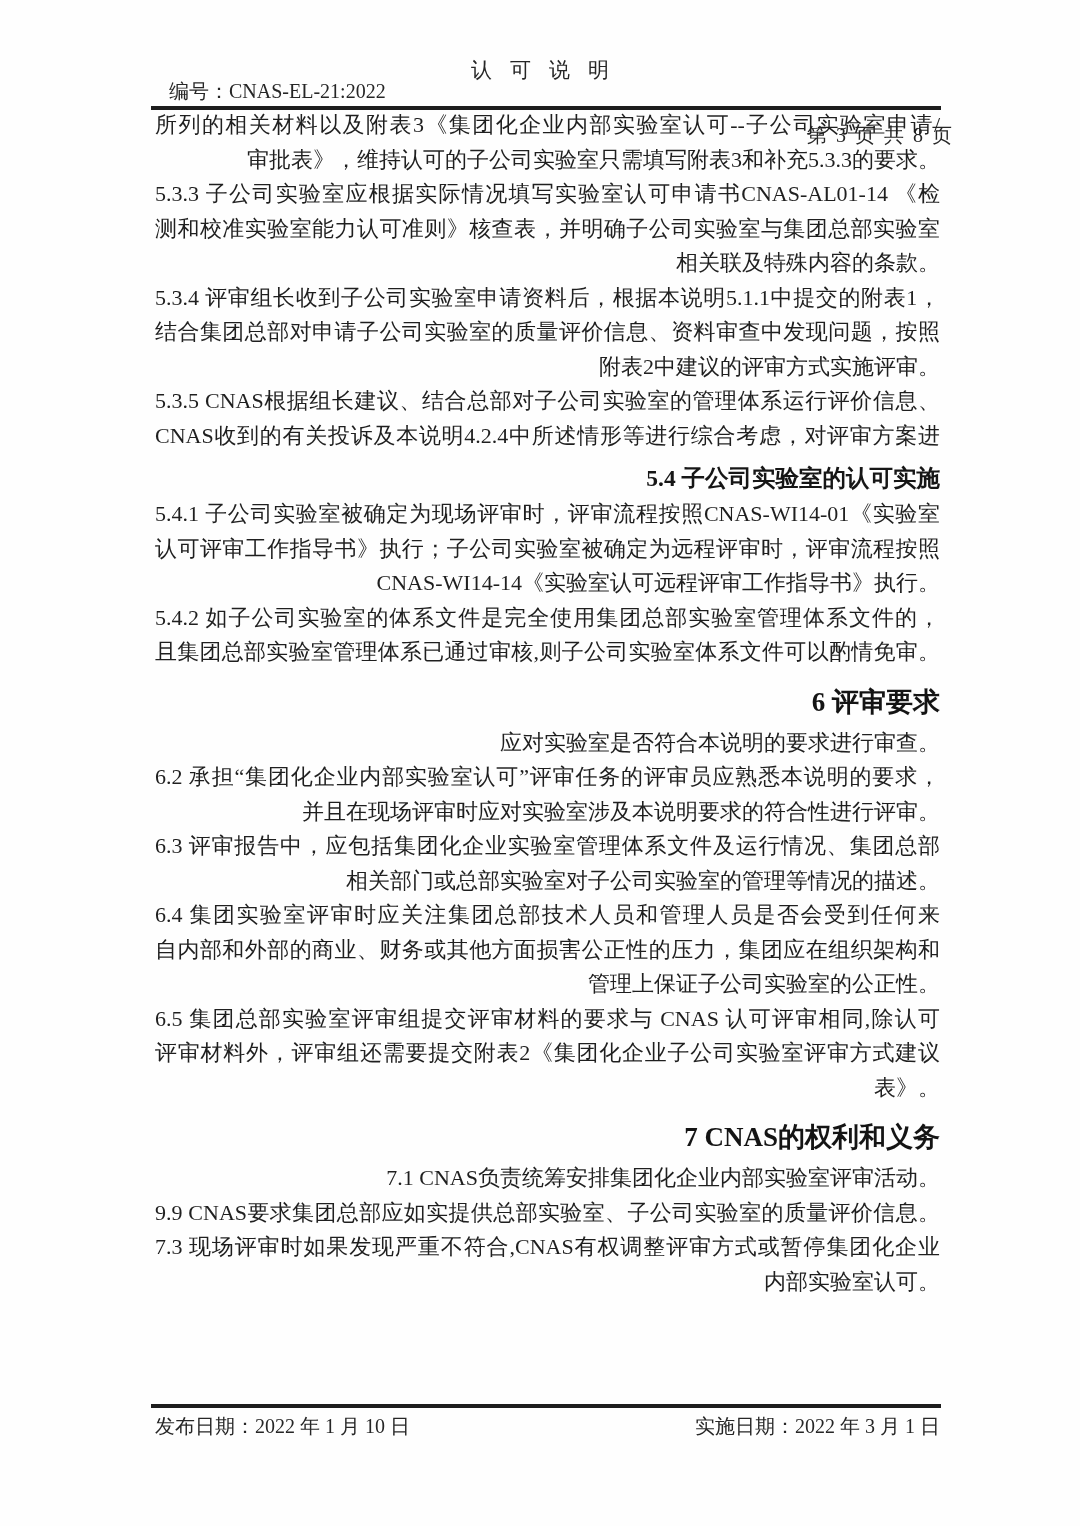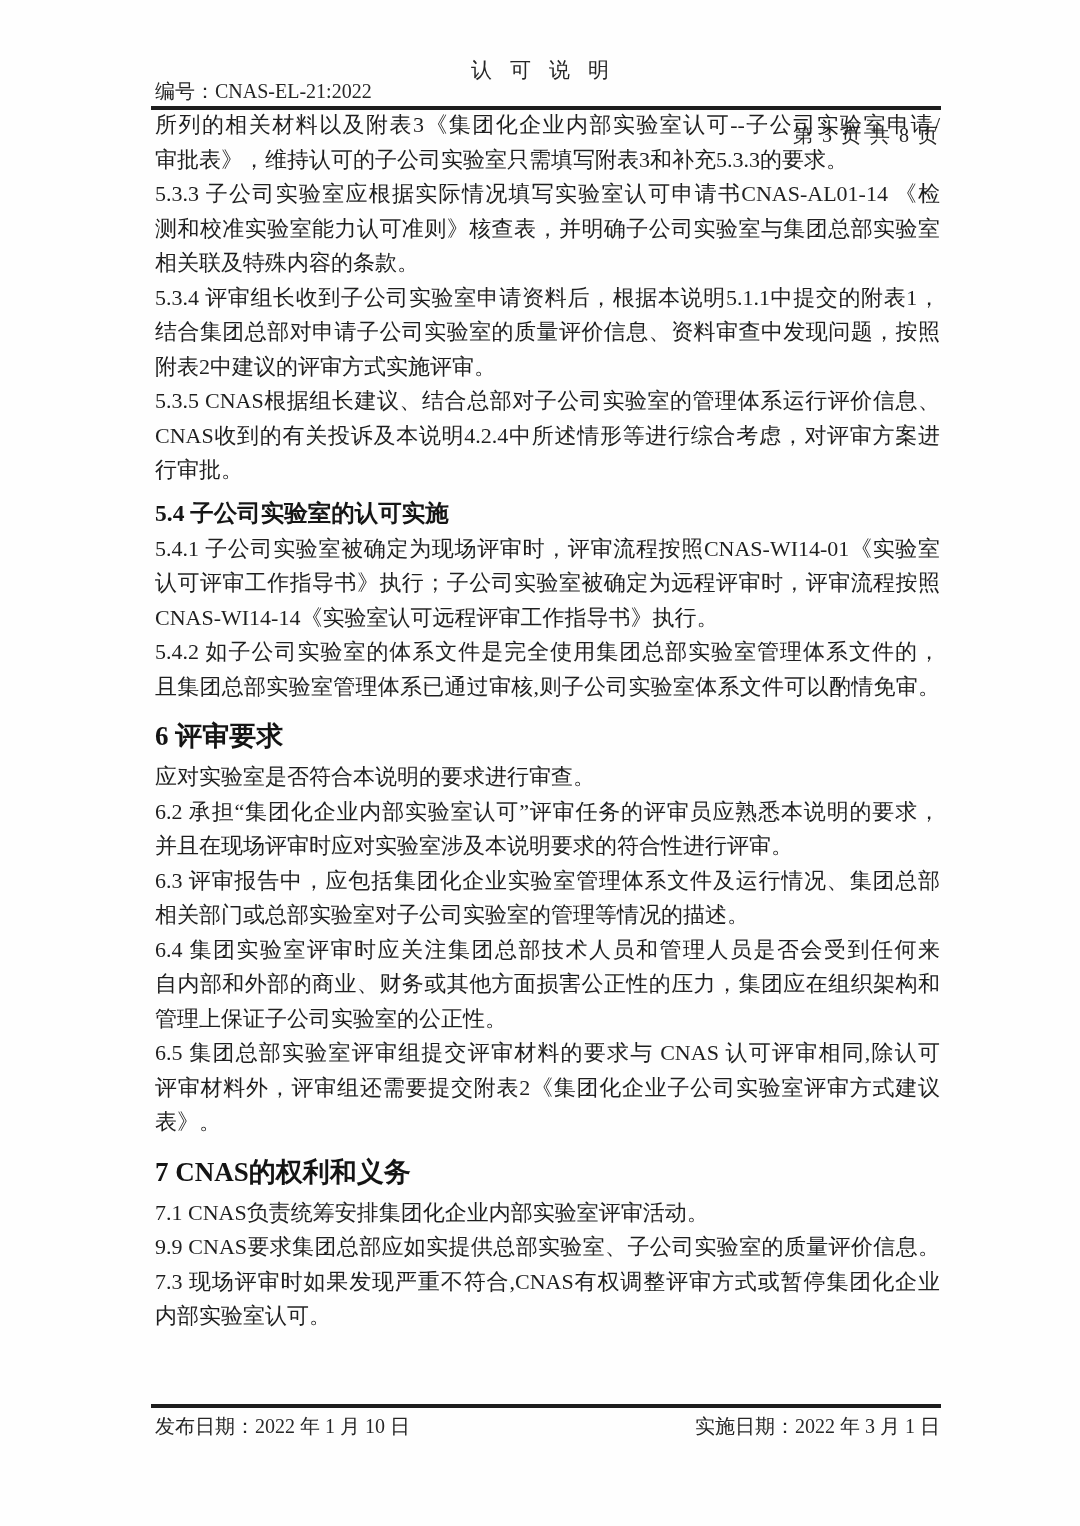--- a/index.html
+++ b/index.html
@@ -24,21 +24,21 @@
     text-align: center;
     font-size: 21px;
     letter-spacing: 18px;
     text-indent: 18px;
     color: #262626;
     white-space: nowrap;
   }
   .header-meta {
     position: absolute;
     top: 78px;
-    left: 155px;
+    left: 169px;
     width: 785px;
     display: flex;
     justify-content: space-between;
     font-size: 20px;
     color: #262626;
   }
   .page-info { letter-spacing: 2px; margin-top: 44px; }
   .rule {
     position: absolute;
     left: 151px;
@@ -51,21 +51,21 @@
   .doc-body {
     position: absolute;
     top: 108px;
     left: 155px;
     width: 785px;
   }
   .line {
     font-size: 22px;
     line-height: 34.5px;
     color: #1f1f1f;
-    text-align: left;
+    text-align: right;
   }
   .line.just {
     text-align: justify;
     text-align-last: justify;
   }
   .line.h3 {
     font-weight: bold;
     font-size: 23.5px;
     line-height: 38px;
     margin-top: 6px;
@@ -107,21 +107,20 @@
       <div class="line body just">所列的相关材料以及附表3《集团化企业内部实验室认可--子公司实验室申请/</div>
       <div class="line body">审批表》，维持认可的子公司实验室只需填写附表3和补充5.3.3的要求。</div>
       <div class="line body just">5.3.3 子公司实验室应根据实际情况填写实验室认可申请书CNAS-AL01-14 《检</div>
       <div class="line body just">测和校准实验室能力认可准则》核查表，并明确子公司实验室与集团总部实验室</div>
       <div class="line body">相关联及特殊内容的条款。</div>
       <div class="line body just">5.3.4 评审组长收到子公司实验室申请资料后，根据本说明5.1.1中提交的附表1，</div>
       <div class="line body just">结合集团总部对申请子公司实验室的质量评价信息、资料审查中发现问题，按照</div>
       <div class="line body">附表2中建议的评审方式实施评审。</div>
       <div class="line body just">5.3.5 CNAS根据组长建议、结合总部对子公司实验室的管理体系运行评价信息、</div>
       <div class="line body just">CNAS收到的有关投诉及本说明4.2.4中所述情形等进行综合考虑，对评审方案进</div>
-      <div class="line body">行审批。</div>
       <div class="line h3">5.4 子公司实验室的认可实施</div>
       <div class="line body just">5.4.1 子公司实验室被确定为现场评审时，评审流程按照CNAS-WI14-01《实验室</div>
       <div class="line body just">认可评审工作指导书》执行；子公司实验室被确定为远程评审时，评审流程按照</div>
       <div class="line body">CNAS-WI14-14《实验室认可远程评审工作指导书》执行。</div>
       <div class="line body just">5.4.2 如子公司实验室的体系文件是完全使用集团总部实验室管理体系文件的，</div>
       <div class="line body just">且集团总部实验室管理体系已通过审核,则子公司实验室体系文件可以酌情免审。</div>
       <div class="line h2">6 评审要求</div>
       <div class="line body">应对实验室是否符合本说明的要求进行审查。</div>
       <div class="line body just">6.2 承担“集团化企业内部实验室认可”评审任务的评审员应熟悉本说明的要求，</div>
       <div class="line body">并且在现场评审时应对实验室涉及本说明要求的符合性进行评审。</div>

